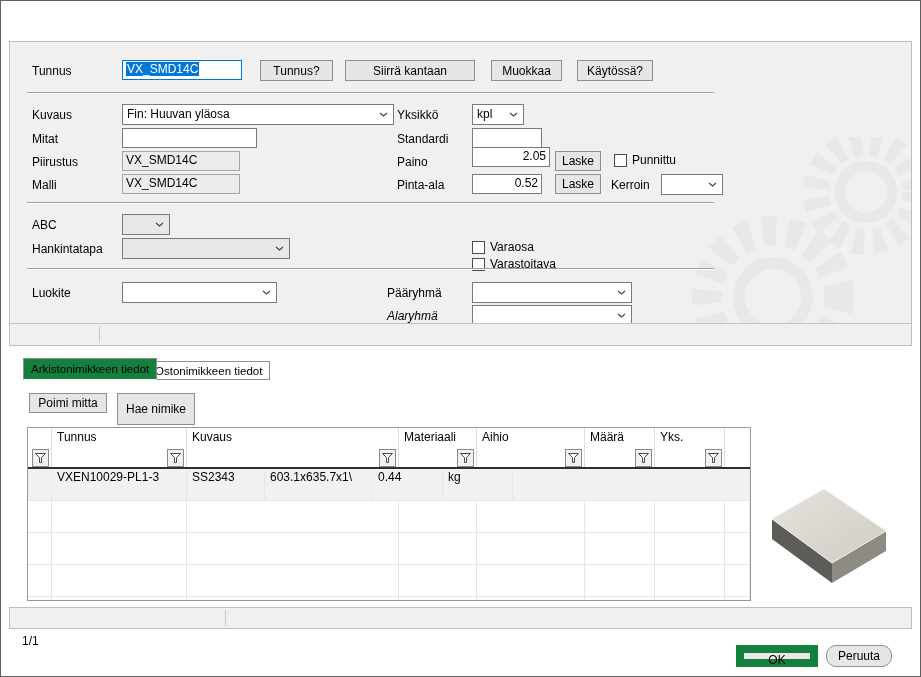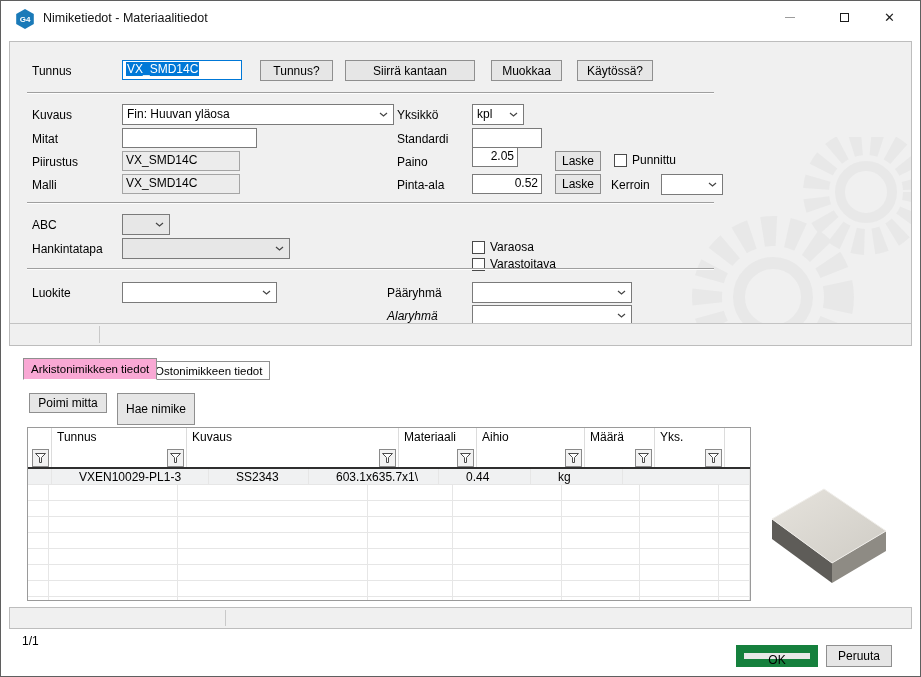--- a/index.html
+++ b/index.html
@@ -47,66 +47,53 @@
 
   .cb { position:absolute; display:flex; align-items:center; gap:5px; }
   .cb-box { width:13px; height:13px; background:#fff; border:1px solid #4a4a4a; display:inline-block; }
 
   .status-strip { position:absolute; left:0; right:0; bottom:0; height:22px; background:#f0f0f0;
                   border-top:1px solid #c3c3c3; }
   .status-text { position:absolute; top:11px; font-size:12px;margin-top:15px; }
   .status-div { position:absolute; top:2px; bottom:2px; width:1px; background:#c9c9c9; }
 
   
-  .tab { position:absolute; background:#f9a8d4; border:1px solid #8f8f8f; padding:0 7px;
+  .tab { position:absolute; background:#15803d; border:1px solid #8f8f8f; padding:0 7px;
          font-size:11.5px; white-space:nowrap; display:flex; align-items:center; }
   .tab.active { height:22px; top:357px; border-bottom:1px solid #fff; z-index:2; }
   .tab.inactive { height:19px; top:360px; background:#fdfdfd; }
 
   
   .tbl { position:absolute; left:26px; top:426px; width:724px; height:174px;
          background:#fff; border:1px solid #9a9a9a; overflow:hidden; font-size:12px; }
   .trow { display:flex; width:100%; }
   .tcell { border-right:1px solid #dcdcdc; overflow:hidden; white-space:nowrap; padding:2px 3px 1px 5px; }
   .c0{width:24px} .c1{width:135px} .c2{width:212px} .c3{width:78px} .c4{width:108px}
   .c5{width:70px} .c6{width:70px} .c7{flex:1; border-right:none;}
   .hrow { height:20px; }
   .hrow .tcell { font-size:12px; color:#000; }
   .frow { height:21px; border-bottom:2px solid #2e2e2e; }
   .frow .tcell { position:relative; padding:0; }
   .funnel-btn { position:absolute; right:2px; top:1px; width:17px; height:18px; background:#f2f2f2;
                 border:1px solid #8a8a8a; display:flex; align-items:center; justify-content:center; }
-  .drow { height:16px; border-bottom:1px solid #e6e6e6;gap:22px; }
+  .drow { height:32px; border-bottom:1px solid #e6e6e6; }
   .drow .tcell { padding-top:1px; border-right:1px solid #e6e6e6; }
   .drow.selected { background:#f0f1f2; }
 
   
   .bottom-status { position:absolute; left:8px; top:606px; width:903px; height:22px;
                    background:#f0f0f0; border:1px solid #bdbdbd; }
   .footer-btn { height:22px; }
   .footer-btn.default { border:8px solid #15803d; background:#e9e9e9; }
 </style>
 </head>
 <body>
 
 <div class="dialog">
 
-  <div class="titlebar">
-    <span class="app-icon">G4</span>
-    <span class="title-text">Nimiketiedot - Materiaalitiedot</span>
-    <div class="win-btn" style="left:766px;">
-        <span class="glyph-min"></span>
-      </div>
-    <div class="win-btn" style="left:821px;">
-        <span class="glyph-max"></span>
-      </div>
-    <div class="win-btn" style="left:866px;">
-        <span class="glyph-close">✕</span>
-      </div>
-  </div>
 
   <div class="panel-top">
 
     <svg class="abs" style="right:0;top:95px;opacity:0.16;" width="230" height="210">
       <g fill="none" stroke="#c2c2c2">
         <circle cx="185" cy="55" r="50" stroke-width="26" stroke-dasharray="11 9"></circle>
         <circle cx="185" cy="55" r="26" stroke-width="10"></circle>
         <circle cx="92" cy="160" r="66" stroke-width="30" stroke-dasharray="14 11"></circle>
         <circle cx="92" cy="160" r="34" stroke-width="12"></circle>
       </g>
@@ -145,21 +132,21 @@
       <span>kpl</span>
       <svg class="chev" width="9" height="5" viewBox="0 0 9 5">
           <polyline points="1,1 4.5,4 8,1" fill="none" stroke="#444" stroke-width="1.2"></polyline>
         </svg>
     </div>
 
     <span class="lbl" style="left:387px;top:90px;">Standardi</span>
     <div class="tinput" style="left:462px;top:86px;width:70px;"></div>
 
     <span class="lbl" style="left:387px;top:113px;">Paino</span>
-    <div class="tinput num" style="left:462px;top:105px;width:46px;">2.05</div>
+    <div class="tinput num" style="left:462px;top:105px;width:78px;">2.05</div>
     <button class="btn" style="left:545px;top:109px;width:46px;height:20px;">Laske</button>
     <span class="cb" style="left:604px;top:111px;">
       <span class="cb-box"></span>
       <span>Punnittu</span>
     </span>
 
     <span class="lbl" style="left:387px;top:136px;">Pinta-ala</span>
     <div class="tinput num" style="left:462px;top:132px;width:70px;">0.52</div>
     <button class="btn" style="left:545px;top:132px;width:46px;height:20px;">Laske</button>
     <span class="lbl" style="left:601px;top:136px;">Kerroin</span>
@@ -409,15 +396,15 @@
     <polygon points="68,84 122,52 122,72 68,104" fill="#8e8b84"></polygon>
     <polygon points="8,40 60,10 122,52 68,84" fill="url(#topg)" stroke="#efede9" stroke-width="1"></polygon>
   </svg>
 
   <div class="bottom-status">
     <span class="status-text" style="left:12px;">1/1</span>
     <span class="status-div" style="left:215px;"></span>
   </div>
 
   <button class="btn footer-btn default" style="left:735px;top:644px;width:82px;">OK</button>
-  <button class="btn footer-btn" style="left:825px;top:644px;width:66px;">Peruuta</button>
+  <button class="btn footer-btn" style="left:825px;top:644px;width:66px;border-radius:10px;">Peruuta</button>
 
 </div>
 
 </body></html>

